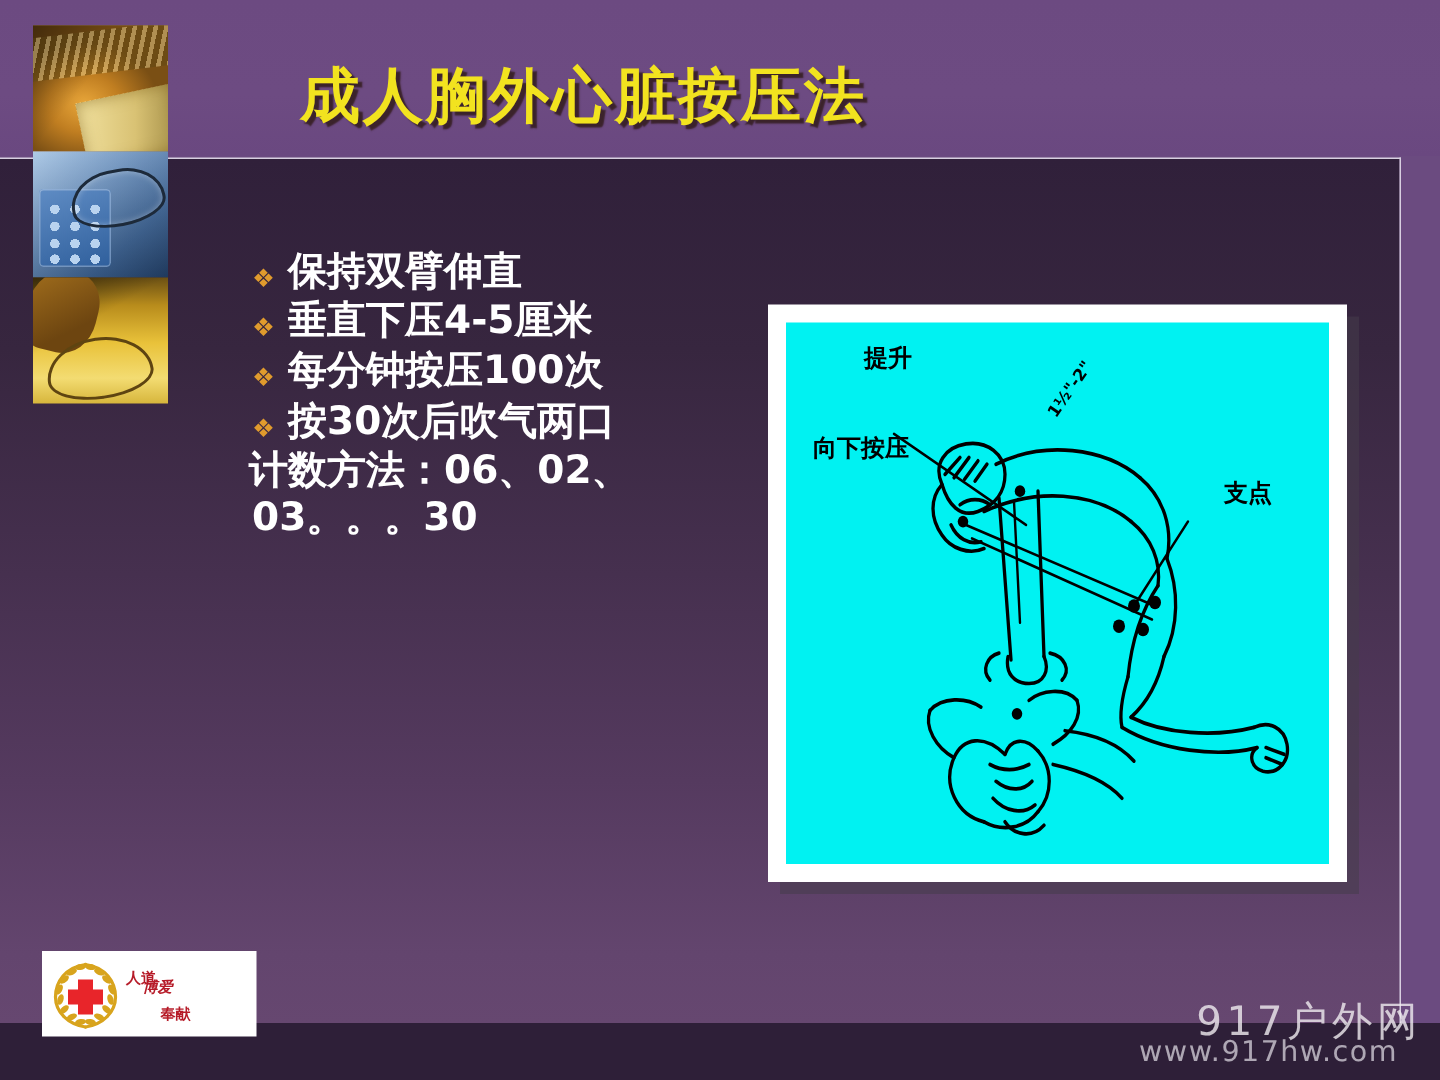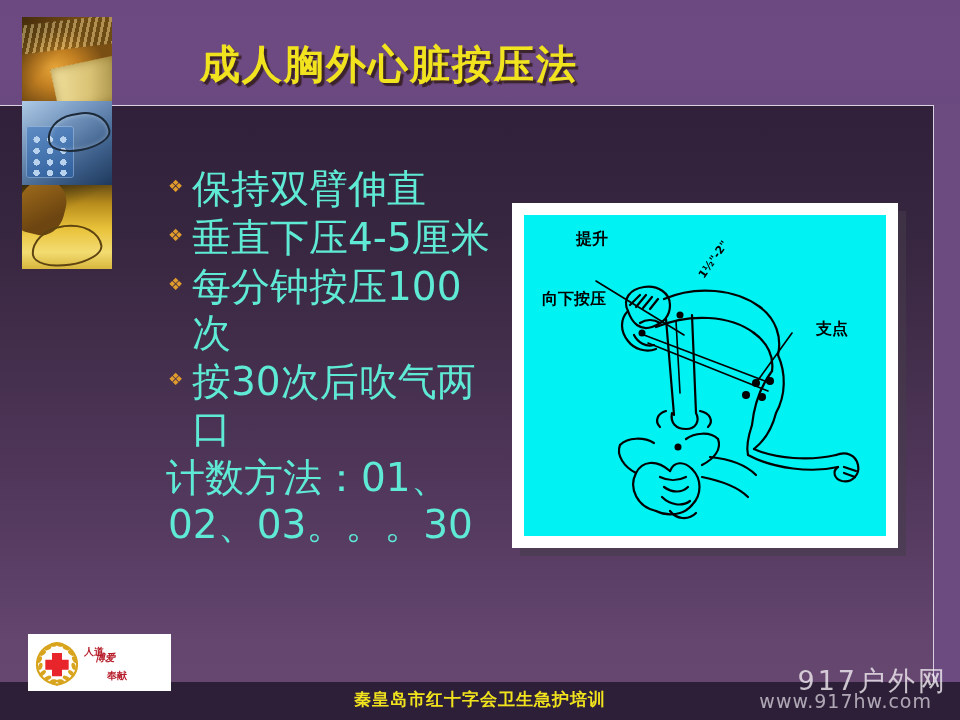--- a/index.html
+++ b/index.html
@@ -181,37 +181,37 @@
     flex: 0 0 auto;
     width: 24px;
     padding-top: 12px;
     color: #e09b2d;
     font-size: 17px;
     line-height: 1;
   }
   .bullet-text {
     flex: 1 1 auto;
     font-family: "DejaVu Sans", "Liberation Sans", sans-serif;
-    font-size: 39px;
-    font-weight: normal;
-    color: #5eead4;
+    font-size: 26px;
+    font-weight: bold;
+    color: #ffffff;
     line-height: 1.2;
     letter-spacing: 0px;
   }
   .bullet-row.no-marker .bullet-marker { width: 0; }
   .bullet-row.no-marker .bullet-text { text-indent: -2px; }
   #bullet-count .bullet-text { margin-left: 0; }
 
   
   #illustration-frame {
     position: absolute;
     left: 512px;
     top: 203px;
     width: 386px;
-    height: 345px;
+    height: 385px;
     background: #ffffff;
     box-shadow: 8px 8px 0 rgba(70,60,75,0.55);
     z-index: 8;
     box-sizing: border-box;
     padding: 12px;
   }
   #illustration-canvas {
     position: relative;
     width: 100%;
     height: 100%;
@@ -334,21 +334,21 @@
       <span class="bullet-text">每分钟按压100次</span>
     </div>
 
     <div class="bullet-row">
       <span class="bullet-marker">❖</span>
       <span class="bullet-text">按30次后吹气两口</span>
     </div>
 
     <div class="bullet-row no-marker" id="bullet-count">
       <span class="bullet-marker"></span>
-      <span class="bullet-text">计数方法：01、02、03。。。30</span>
+      <span class="bullet-text">计数方法：06、02、03。。。30</span>
     </div>
 
   </div>
 
   <div id="illustration-frame">
     <div id="illustration-canvas">
 
       <svg id="illus-figure" viewBox="0 0 362 321" preserveAspectRatio="none">
         <g fill="none" stroke="#000" stroke-width="2.2" stroke-linecap="round" stroke-linejoin="round">
 
@@ -456,15 +456,14 @@
     </svg>
     <div id="logo-motto">
       <span id="motto-1">人道</span>
       <span id="motto-2">博爱</span>
       <span id="motto-3">奉献</span>
     </div>
   </div>
 
   <div id="watermark-top">917户外网</div>
   <div id="watermark-bottom">www.917hw.com</div>
-  <div id="footer-caption">秦皇岛市红十字会卫生急护培训</div>
 
 </div>
 
 </body></html>

